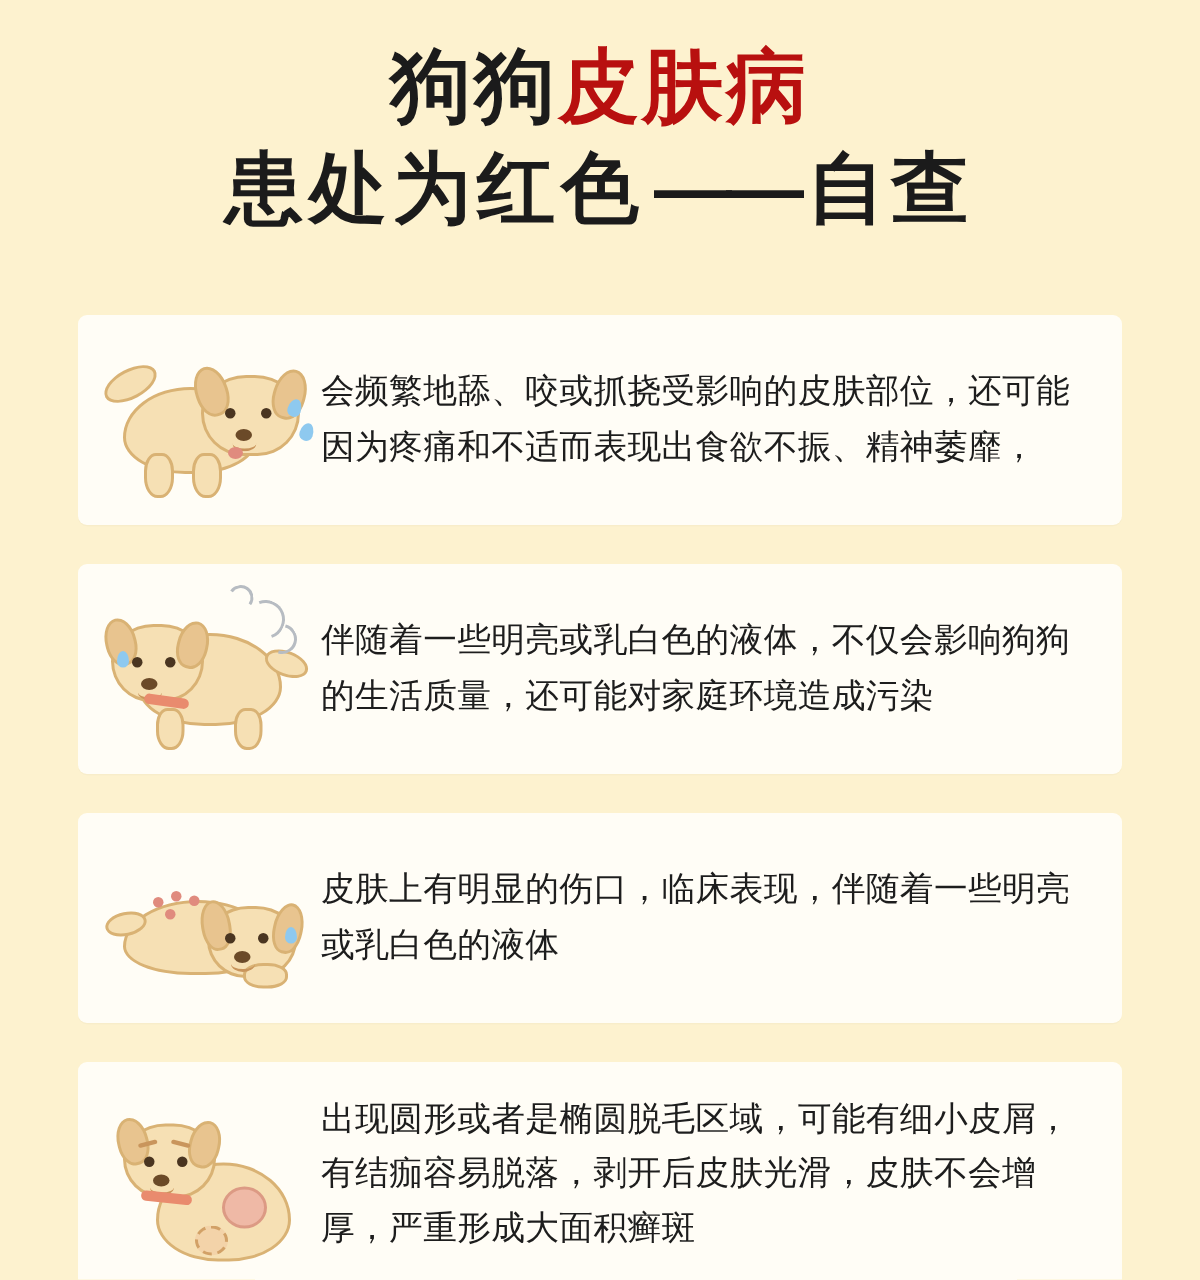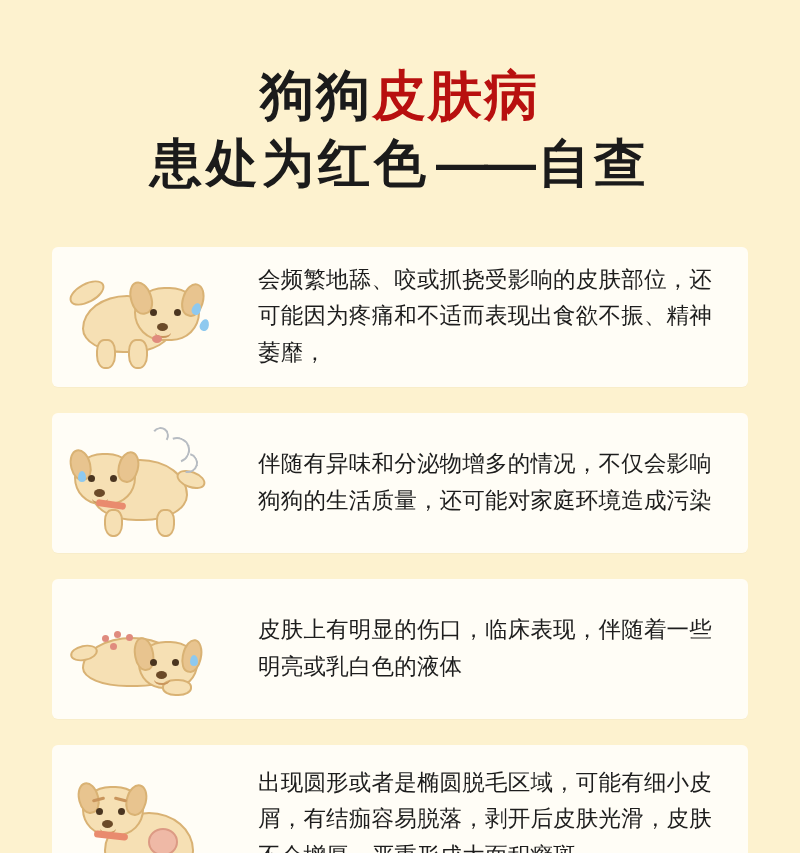--- a/index.html
+++ b/index.html
@@ -10,21 +10,21 @@
     width: 800px;
     height: 853px;
     background: #fdf2cf;
     font-family: "Liberation Sans", "DejaVu Sans", sans-serif;
     overflow: hidden;
     position: relative;
   }
 
   
   .title-wrap {
-    padding-top: 61px;
+    padding-top: 24px;
     text-align: center;
   }
   .title-line {
     font-size: 54px;
     font-weight: 700;
     letter-spacing: 2px;
     line-height: 1.28;
     color: #1b1b1b;
     white-space: nowrap;
   }
@@ -50,21 +50,20 @@
   }
   .card {
     position: relative;
     margin: 0 52px;
     background: #fffdf6;
     border-radius: 6px;
     min-height: 140px;
     display: flex;
     align-items: center;
     box-shadow: 0 1px 0 rgba(0,0,0,0.02);
-    gap: 44px;
   }
   .card.tall {
     min-height: 150px;
   }
   .card-illu {
     width: 162px;
     min-width: 162px;
     height: 140px;
     position: relative;
   }
@@ -246,21 +245,21 @@
 
         <div class="collar" style="width:30px;left:44px;top:88px;transform:rotate(8deg);"></div>
 
         <div class="sweat" style="left:26px;top:58px;"></div>
 
         <div class="stink" style="left:112px;top:24px;transform:rotate(25deg);"></div>
         <div class="stink" style="left:126px;top:40px;width:16px;height:16px;transform:rotate(60deg);"></div>
         <div class="stink" style="left:100px;top:14px;width:13px;height:13px;transform:rotate(-10deg);"></div>
       </div>
     </div>
-    <div class="card-text">伴随有异味和分泌物增多的情况，不仅会影响狗狗的生活质量，还可能对家庭环境造成污染</div>
+    <div class="card-text">伴随着一些明亮或乳白色的液体，不仅会影响狗狗的生活质量，还可能对家庭环境造成污染</div>
   </div>
 
   <div class="card">
     <div class="card-illu">
       <div class="dog">
 
         <div class="body" style="width:96px;height:46px;left:30px;top:58px;border-radius:50% 50% 45% 45% / 62% 62% 38% 38%;"></div>
 
         <div class="tail" style="width:24px;height:12px;left:18px;top:66px;transform:rotate(-12deg);"></div>
 

